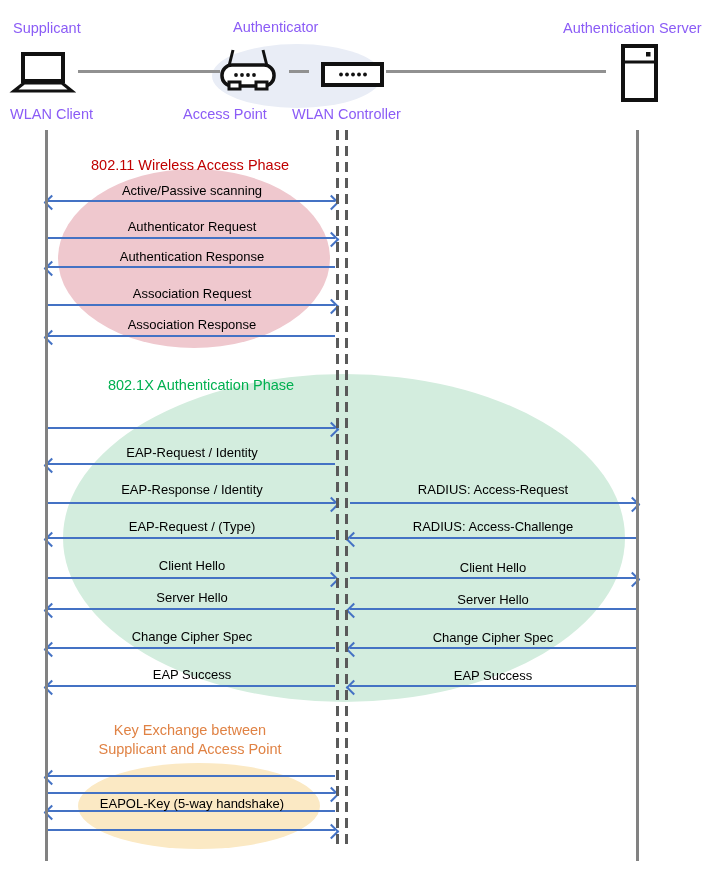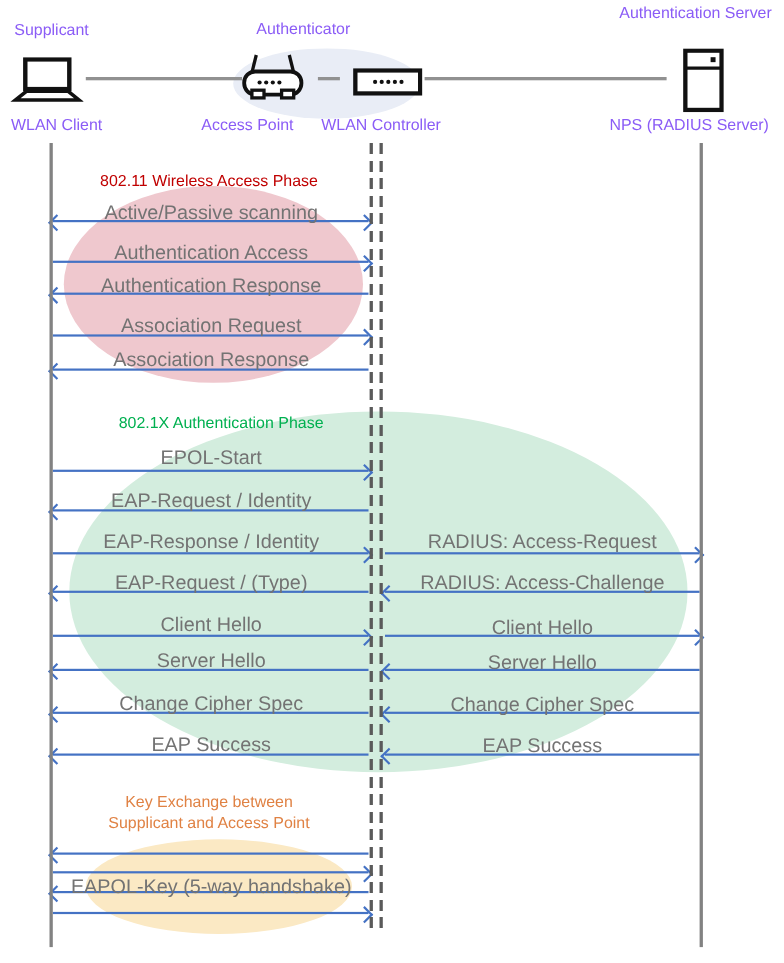--- a/index.html
+++ b/index.html
@@ -20,21 +20,21 @@
   .connector { position:absolute; top:70px; height:3px; background:#919191; z-index:2; }
 
   .role-label, .device-label { position:absolute; font-size:14.5px; color:#8b5cf6; z-index:4; white-space:nowrap; }
   .centered { text-align:left; }
 
   .phase-title { position:absolute; width:288px; text-align:center; font-size:14.5px; z-index:4; white-space:nowrap; }
   .pt-red    { color:#C00000;margin-top:10px; }
   .pt-green  { color:#00B050; }
   .pt-orange { color:#E08244; }
 
-  .msg-label { position:absolute; width:288px; text-align:center; font-size:18px; color:#737373; z-index:4; white-space:nowrap; }
+  .msg-label { position:absolute; width:288px; text-align:center; font-size:13px; color:#000000; z-index:4; white-space:nowrap; }
   .ml-left  { left:48px; }
   .ml-right { left:350px; width:286px; }
 
   .arrow { position:absolute; height:2px; background:#4472C4; z-index:2; }
   .a-left  { left:48px;  width:287px; }
   .a-right { left:350px; width:286px; }
   .h { position:absolute; width:9px; height:9px; border:solid #4472C4; border-width:2.5px 2.5px 0 0; top:-3.5px; }
   .h.r { right:-2px; transform:rotate(45deg); }
   .h.l { left:-2px;  transform:rotate(-135deg); }
 
@@ -46,21 +46,21 @@
 
 <div class="canvas">
 
   <div class="ellipse el-blue"></div>
   <div class="ellipse el-pink"></div>
   <div class="ellipse el-green"></div>
   <div class="ellipse el-yellow"></div>
 
   <div class="role-label" style="left:13px;top:20px">Supplicant</div>
   <div class="role-label centered" style="left:233px;top:19px;width:140px">Authenticator</div>
-  <div class="role-label centered" style="left:563px;top:4px;width:142px">Authentication Server</div>
+  <div class="role-label centered" style="left:563px;top:20px;width:142px">Authentication Server</div>
 
   <div class="connector" style="left:78px;width:142px"></div>
   <div class="connector" style="left:289px;width:20px"></div>
   <div class="connector" style="left:386px;width:220px"></div>
 
   <div class="icon" style="left:8px;top:52px">
     <svg width="68" height="42" viewBox="0 0 68 42">
       <rect x="15" y="2" width="40" height="27" fill="#fff" stroke="#111" stroke-width="4"></rect>
       <polygon points="16,31 54,31 64,39 6,39" fill="#fff" stroke="#111" stroke-width="3.2"></polygon>
     </svg>
@@ -92,59 +92,57 @@
     <svg width="37" height="58" viewBox="0 0 37 58">
       <rect x="2" y="2" width="33" height="54" fill="#fff" stroke="#111" stroke-width="4"></rect>
       <line x1="2" y1="18" x2="35" y2="18" stroke="#111" stroke-width="3"></line>
       <rect x="25" y="8" width="4.5" height="4.5" fill="#111"></rect>
     </svg>
   </div>
 
   <div class="device-label" style="left:10px;top:106px">WLAN Client</div>
   <div class="device-label centered" style="left:183px;top:106px;width:120px">Access Point</div>
   <div class="device-label centered" style="left:292px;top:106px;width:140px">WLAN Controller</div>
-  <div class="device-label centered" style="left:554px;top:106px;width:160px">NPS (RADIUS Server)</div>
 
   <div class="lifeline" style="left:45px"></div>
   <div class="dashline" style="left:336px"></div>
   <div class="dashline" style="left:345px"></div>
   <div class="lifeline" style="left:636px"></div>
 
   <div class="phase-title pt-red" style="left:46px;top:147px">802.11 Wireless Access Phase</div>
   <div class="phase-title pt-green" style="left:57px;top:377px">802.1X Authentication Phase</div>
   <div class="phase-title pt-orange" style="left:46px;top:741px">Supplicant and Access Point</div>
   <div class="phase-title pt-orange" style="left:46px;top:722px">Key Exchange between</div>
 
   <div class="msg-label ml-left" style="top:183px">Active/Passive scanning</div>
   <div class="arrow a-left" style="top:200px">
       <i class="h l"></i>
       <i class="h r"></i>
     </div>
 
-  <div class="msg-label ml-left" style="top:219px">Authentication Access</div>
+  <div class="msg-label ml-left" style="top:219px">Authenticator Request</div>
   <div class="arrow a-left" style="top:237px">
       <i class="h r"></i>
     </div>
 
   <div class="msg-label ml-left" style="top:249px">Authentication Response</div>
   <div class="arrow a-left" style="top:266px">
       <i class="h l"></i>
     </div>
 
   <div class="msg-label ml-left" style="top:286px">Association Request</div>
   <div class="arrow a-left" style="top:304px">
       <i class="h r"></i>
     </div>
 
   <div class="msg-label ml-left" style="top:317px">Association Response</div>
   <div class="arrow a-left" style="top:335px">
       <i class="h l"></i>
     </div>
 
-  <div class="msg-label ml-left" style="top:406px">EPOL-Start</div>
   <div class="arrow a-left" style="top:427px">
       <i class="h r"></i>
     </div>
 
   <div class="msg-label ml-left" style="top:445px">EAP-Request / Identity</div>
   <div class="arrow a-left" style="top:463px">
       <i class="h l"></i>
     </div>
 
   <div class="msg-label ml-left" style="top:482px">EAP-Response / Identity</div>

